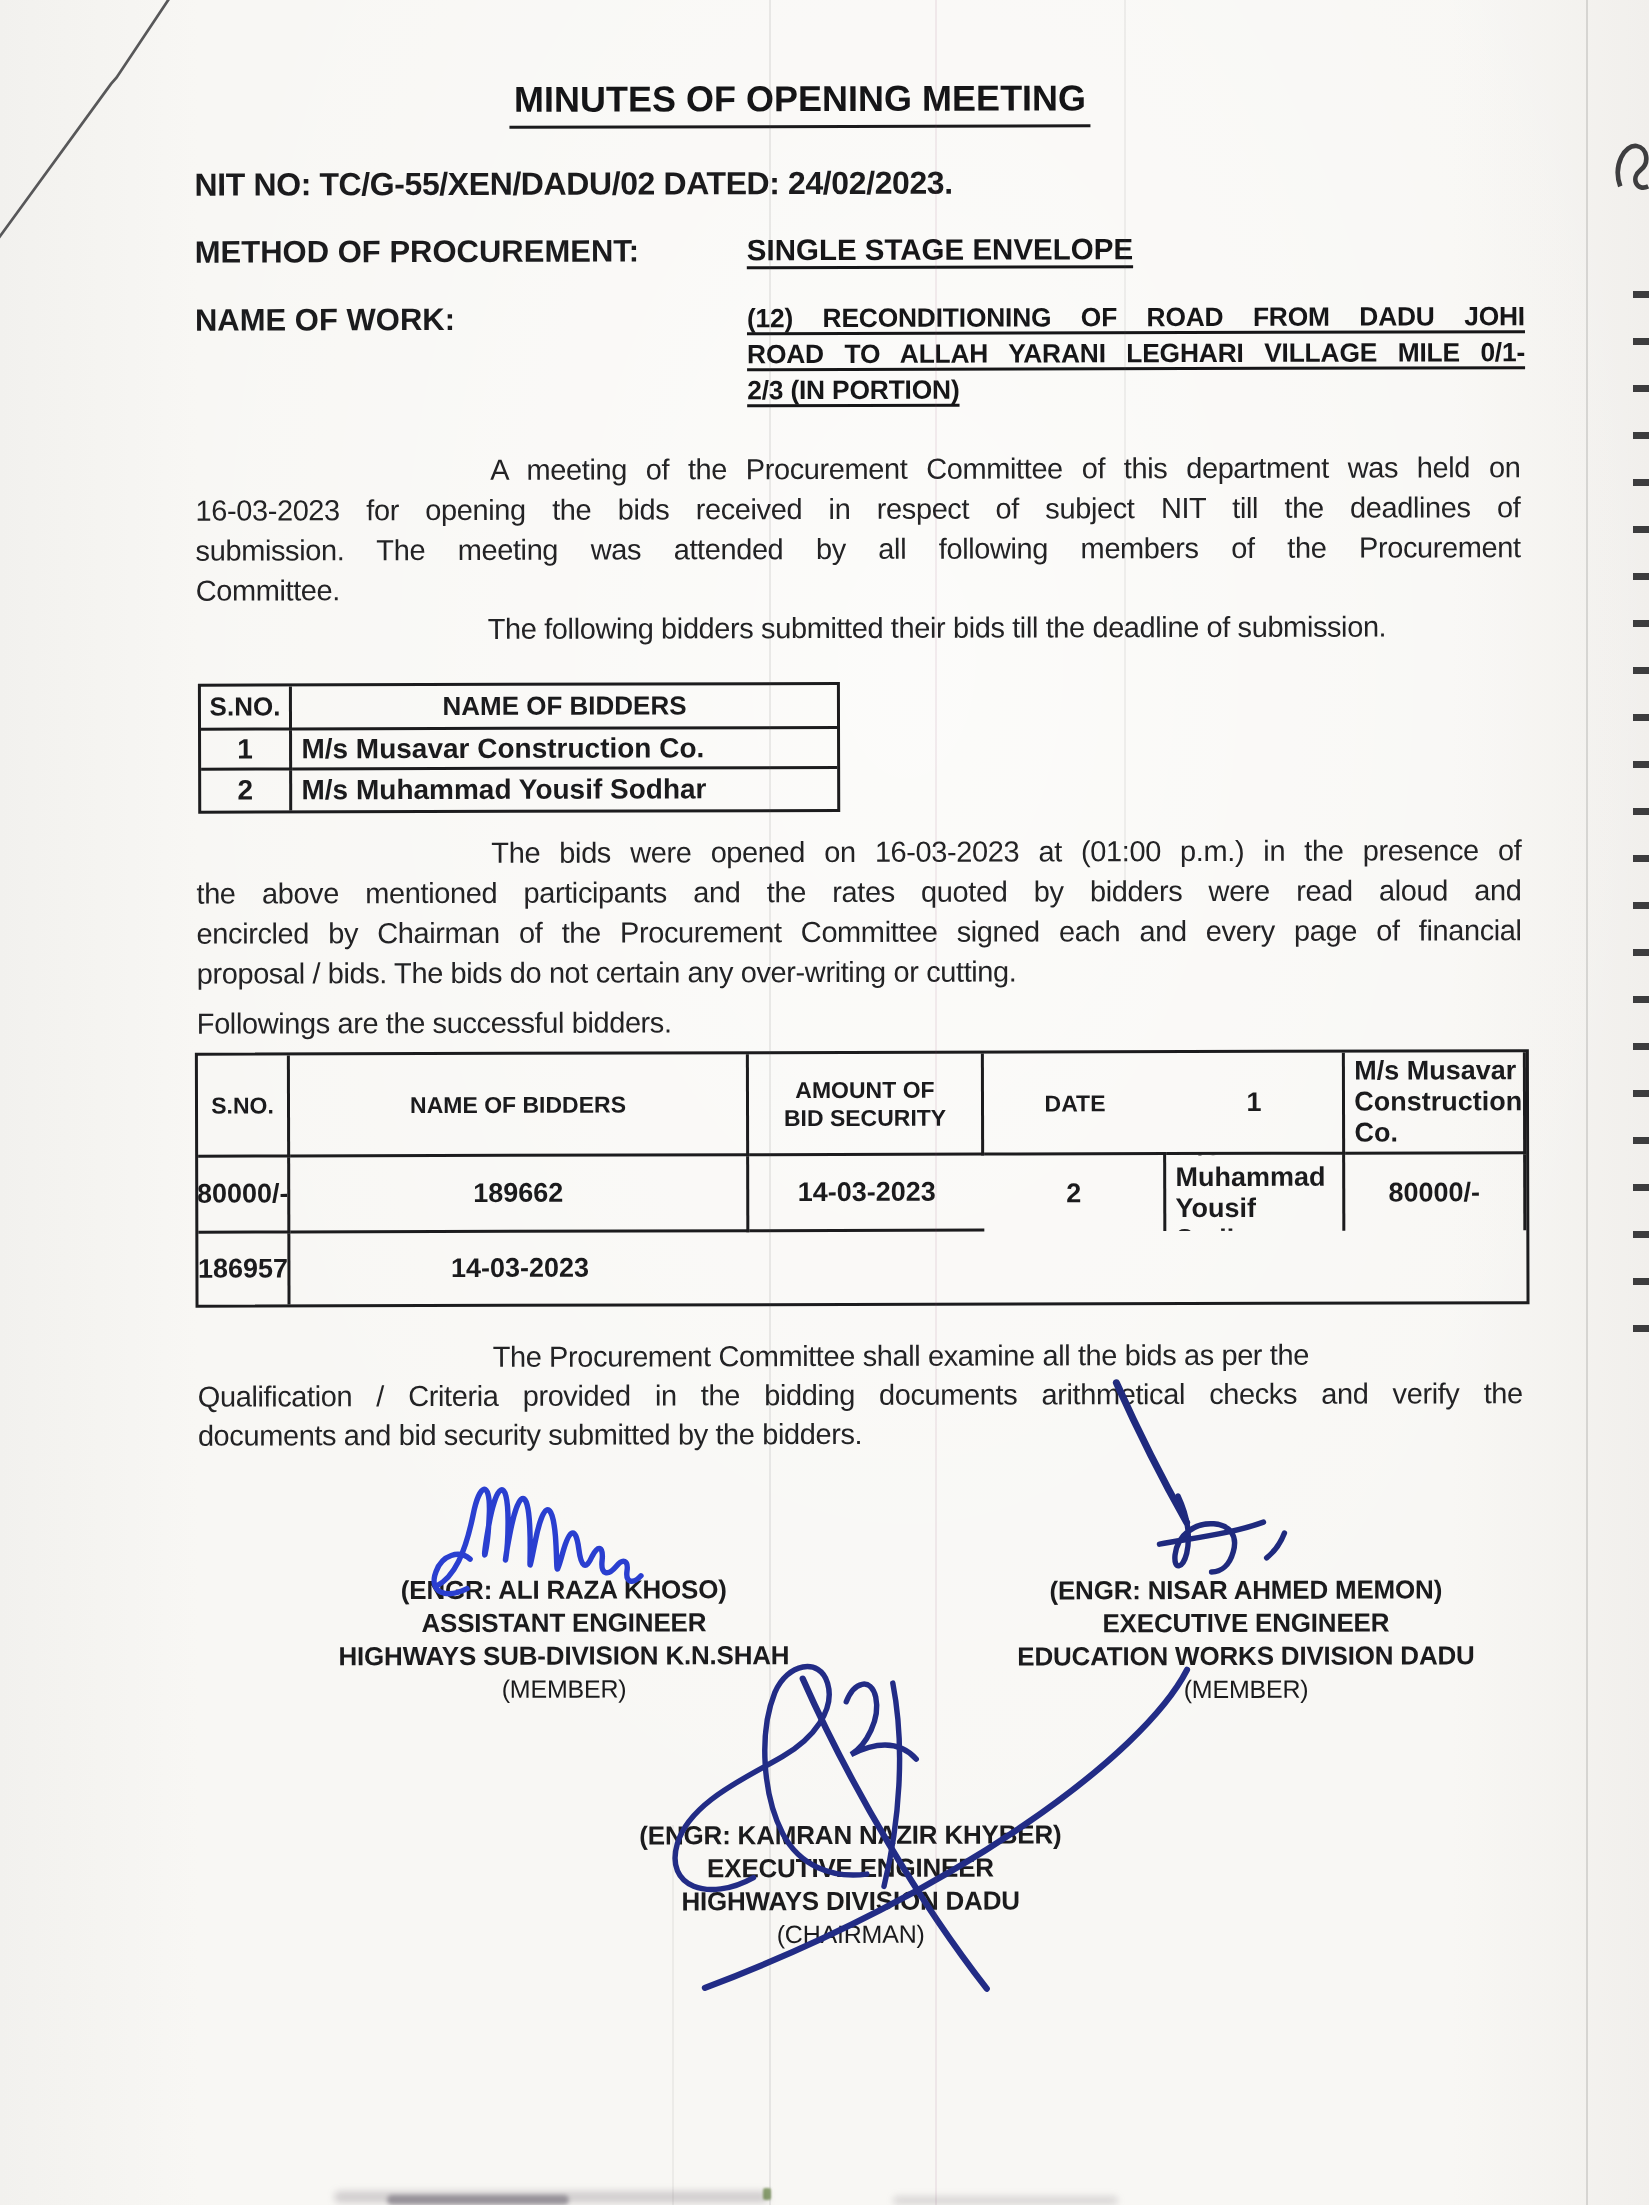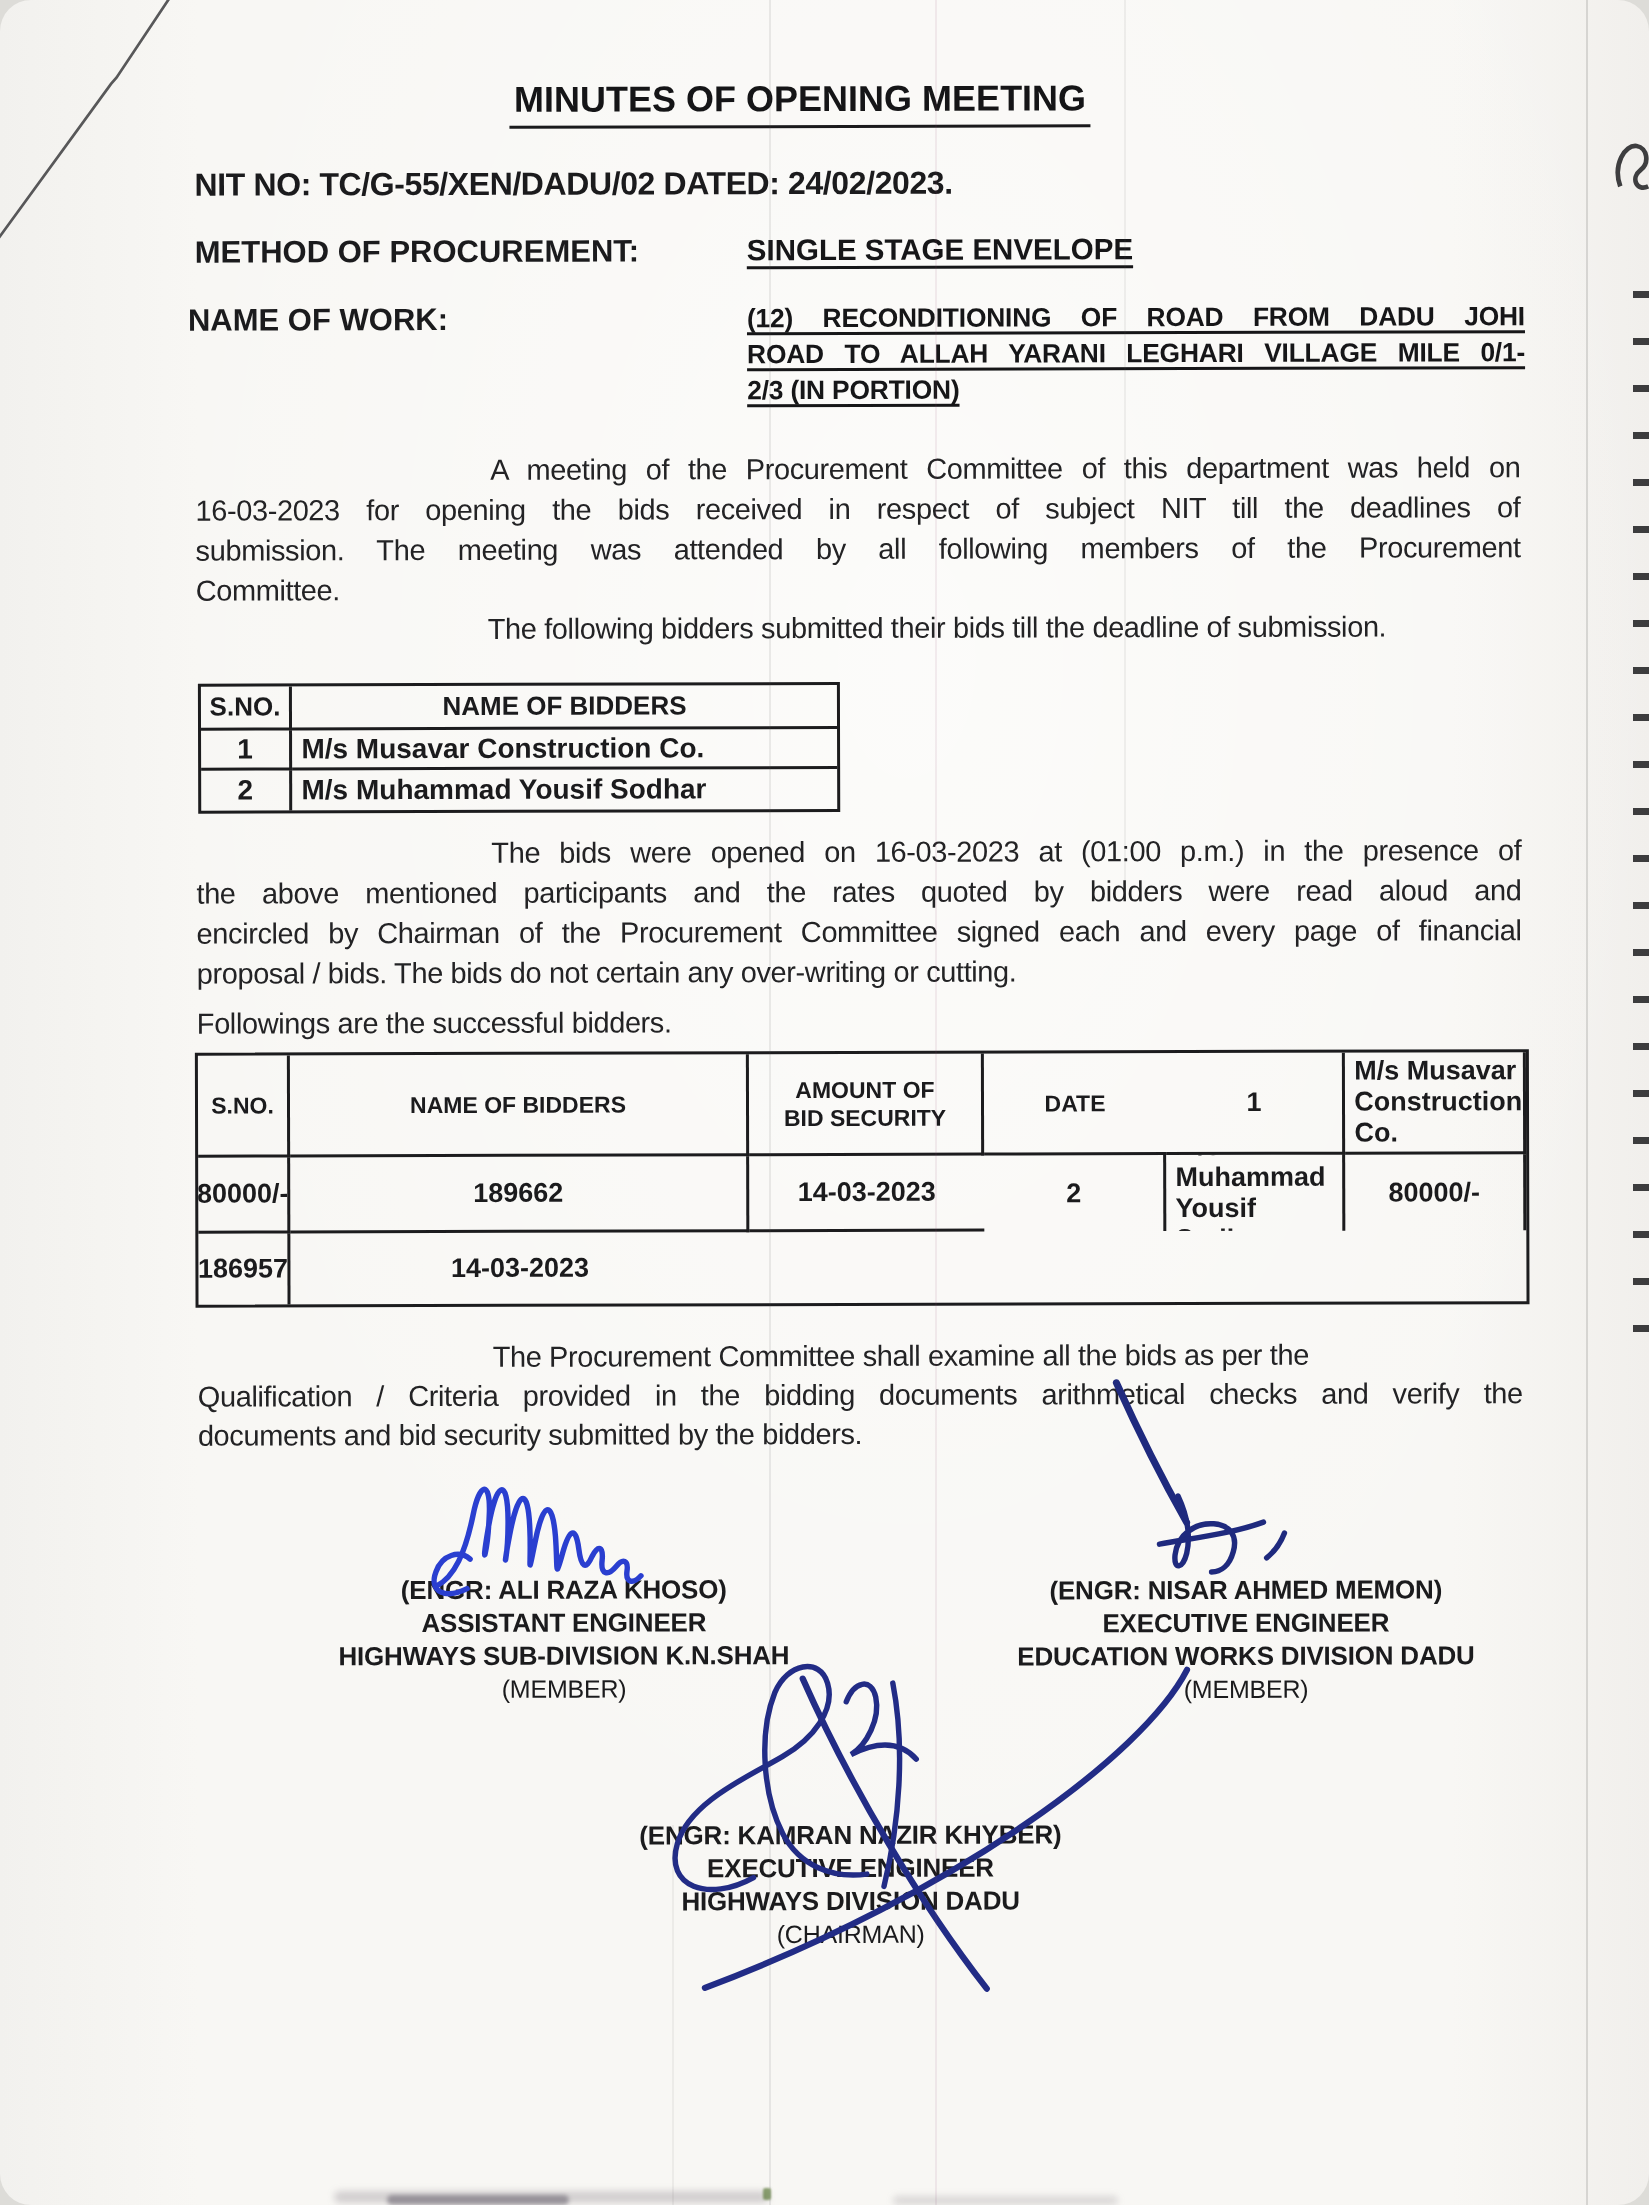--- a/index.html
+++ b/index.html
@@ -4,36 +4,35 @@
 <style>
   html,body{margin:0;padding:0;background:#dddcd8;}
   .page{
     position:relative;width:1649px;height:2205px;overflow:hidden;
     background:
       radial-gradient(ellipse at 55% 30%, rgba(255,255,255,.55), rgba(255,255,255,0) 60%),
       linear-gradient(90deg, #f2f1ee 0%, #f8f7f4 12%, #f8f7f4 88%, #f1efec 100%),
       #f7f6f3;
     font-family:"Liberation Sans", sans-serif;
     color:#1f1e20;
-    border-radius:31px;
   }
   .content{position:absolute;inset:0;transform:rotate(-0.15deg);}
   .abs{position:absolute;}
   .title{
     top:78px;left:512px;font-size:36px;font-weight:800;color:#151517;
     border-bottom:3.9px solid #1a1a1c;padding:0 4.7px 5.4px 4.7px;letter-spacing:0;
   }
   .nit{top:165px;left:197px;font-size:32px;font-weight:800;color:#1b1b1d;letter-spacing:-0.4px;}
   .label{font-size:31px;font-weight:800;color:#1b1b1d;}
   .method-label{top:233px;left:197px;}
   .method-value{
     top:233px;left:749px;font-size:29.5px;font-weight:800;color:#161618;
     text-decoration:underline;text-decoration-thickness:3.1px;text-underline-offset:6.2px;
   }
-  .work-label{top:301px;left:190px;}
+  .work-label{top:301px;left:197px;}
   .work-value{
     top:300px;left:749px;width:778px;font-size:26.4px;font-weight:800;color:#161618;
     line-height:36px;letter-spacing:-0.2px;
   }
   .work-line{text-decoration:underline;text-decoration-thickness:2.7px;text-underline-offset:5.4px;}
   .just{text-align:justify;text-align-last:justify;}
   .para{
     left:197px;width:1325px;font-size:29px;font-weight:500;color:#232325;
     line-height:40px;letter-spacing:-0.4px;
   }

